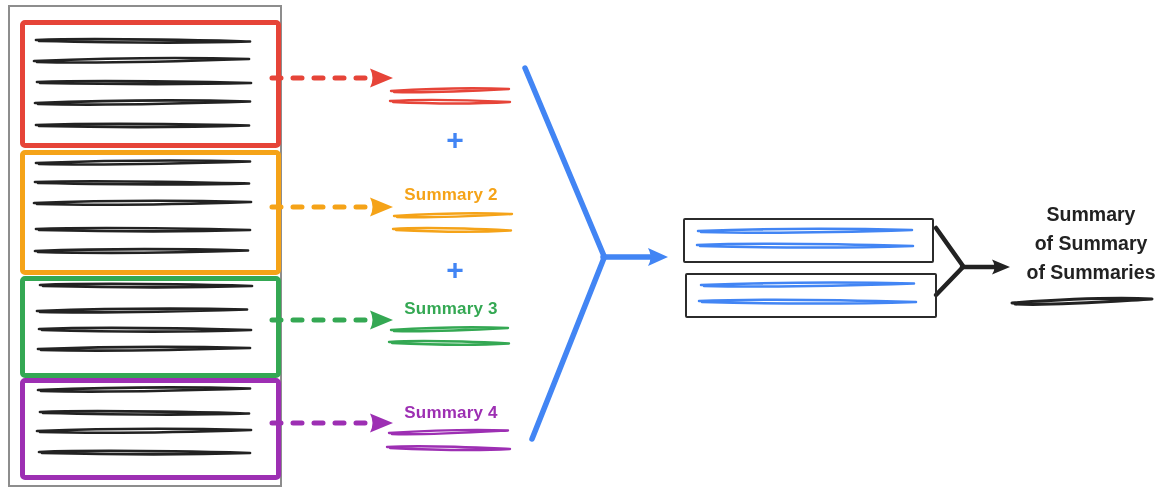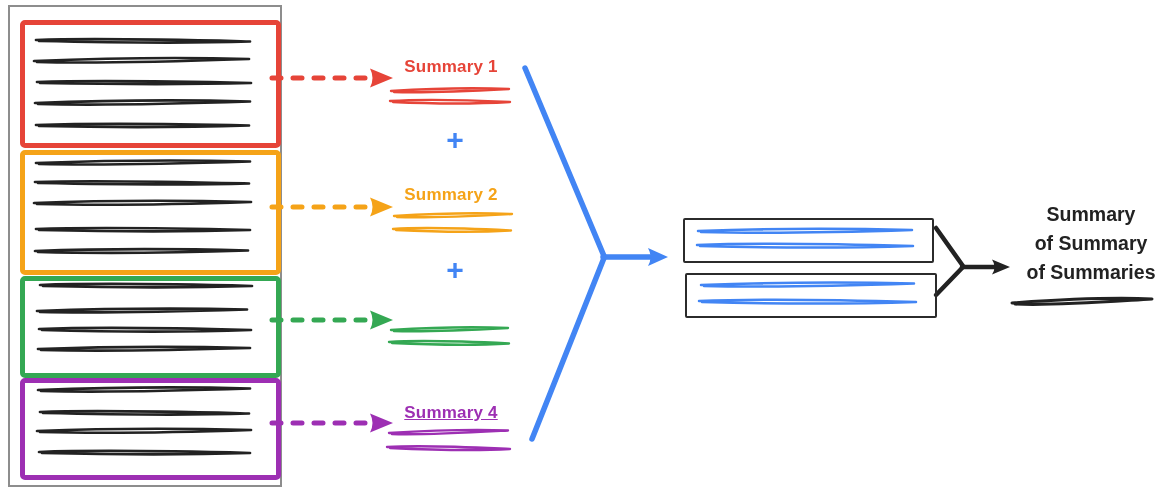--- a/index.html
+++ b/index.html
@@ -23,21 +23,21 @@
   .fl-ink{fill:var(--ink);} .fl-red{fill:var(--red);} .fl-orange{fill:var(--orange);}
   .fl-green{fill:var(--green);} .fl-purple{fill:var(--purple);} .fl-blue{fill:var(--blue);}
   .dashline{fill:none;stroke-width:5;stroke-dasharray:9 12;stroke-linecap:round;}
   .blue-st{fill:none;stroke:var(--blue);stroke-width:5.5;stroke-linecap:round;}
   .ink-st{fill:none;stroke:var(--ink);stroke-width:4.5;stroke-linecap:round;}
 
   
   .slabel{position:absolute;left:385px;width:132px;text-align:center;
           font-size:17px;font-weight:700;letter-spacing:.2px;}
   .sl1{top:57px;color:var(--red);} .sl2{top:185px;color:var(--orange);text-align:center;}
-  .sl3{top:299px;color:var(--green);} .sl4{top:403px;color:var(--purple);text-decoration:underline;}
+  .sl3{top:299px;color:var(--green);} .sl4{top:403px;color:var(--purple);}
   .plus{position:absolute;left:441px;width:28px;text-align:center;color:var(--blue);
         font-size:30px;font-weight:700;line-height:30px;}
   .plus1{top:125px;} .plus2{top:255px;}
   .title{position:absolute;left:683px;top:137px;width:240px;text-align:center;
          font-size:28px;font-weight:700;color:var(--blue);line-height:41px;white-space:pre-line;}
   .sosbox{position:absolute;border:2.5px solid var(--outline);border-radius:2px;background:transparent;}
   .sos1{left:683px;top:218px;width:247px;height:41px;}
   .sos2{left:685px;top:273px;width:248px;height:41px;}
   .final{position:absolute;left:1008px;top:200px;width:166px;text-align:center;
          font-size:19.5px;font-weight:600;color:var(--ink);line-height:29px;white-space:pre-line;}
@@ -109,22 +109,22 @@
       <path d="M 389 342 C 425 339.6 473 341.8 509 343.5 C 470.6 345.7 422.6 344.4 392 343" class="scr st-green" stroke-width="2.4"></path>
       <path d="M 389 433 C 424.7 430.8 472.3 429 508 430.5 C 469.9 432.5 422.3 435.2 392 434" class="scr st-purple" stroke-width="2.4"></path>
       <path d="M 387 447 C 423.9 444.6 473.1 447.3 510 449 C 470.6 451.2 421.4 449.4 390 448" class="scr st-purple" stroke-width="2.4"></path>
       <path d="M 698 231 C 762.2 228.6 847.8 228.3 912 230 C 843.5 232.2 757.9 233.4 701 232" class="scr st-blue" stroke-width="2.5"></path>
       <path d="M 697 245 C 761.8 242.4 848.2 244.2 913 246 C 843.9 248.3 757.5 247.6 700 246" class="scr st-blue" stroke-width="2.5"></path>
       <path d="M 701 285 C 764.9 282.6 850.1 281.8 914 283.5 C 845.8 285.7 760.6 287.4 704 286" class="scr st-blue" stroke-width="2.5"></path>
       <path d="M 699 301 C 764.1 298.4 850.9 300.2 916 302 C 846.6 304.3 759.8 303.6 702 302" class="scr st-blue" stroke-width="2.5"></path>
       <path d="M 1012 303 C 1054 300 1110 296.9 1152 299 C 1107.2 301.7 1051.2 306 1015 304" class="scr st-ink" stroke-width="3"></path>
     </svg>
 
-  <div class="slabel sl1">Summary 1</div>
   <div class="slabel sl2">Summary 2</div>
+  <div class="slabel sl3">Summary 3</div>
   <div class="slabel sl4">Summary 4</div>
 
   <div class="plus plus1">+</div>
   <div class="plus plus2">+</div>
 
   <div class="sosbox sos1"></div>
   <div class="sosbox sos2"></div>
 
   <div class="final">Summary
 of Summary

